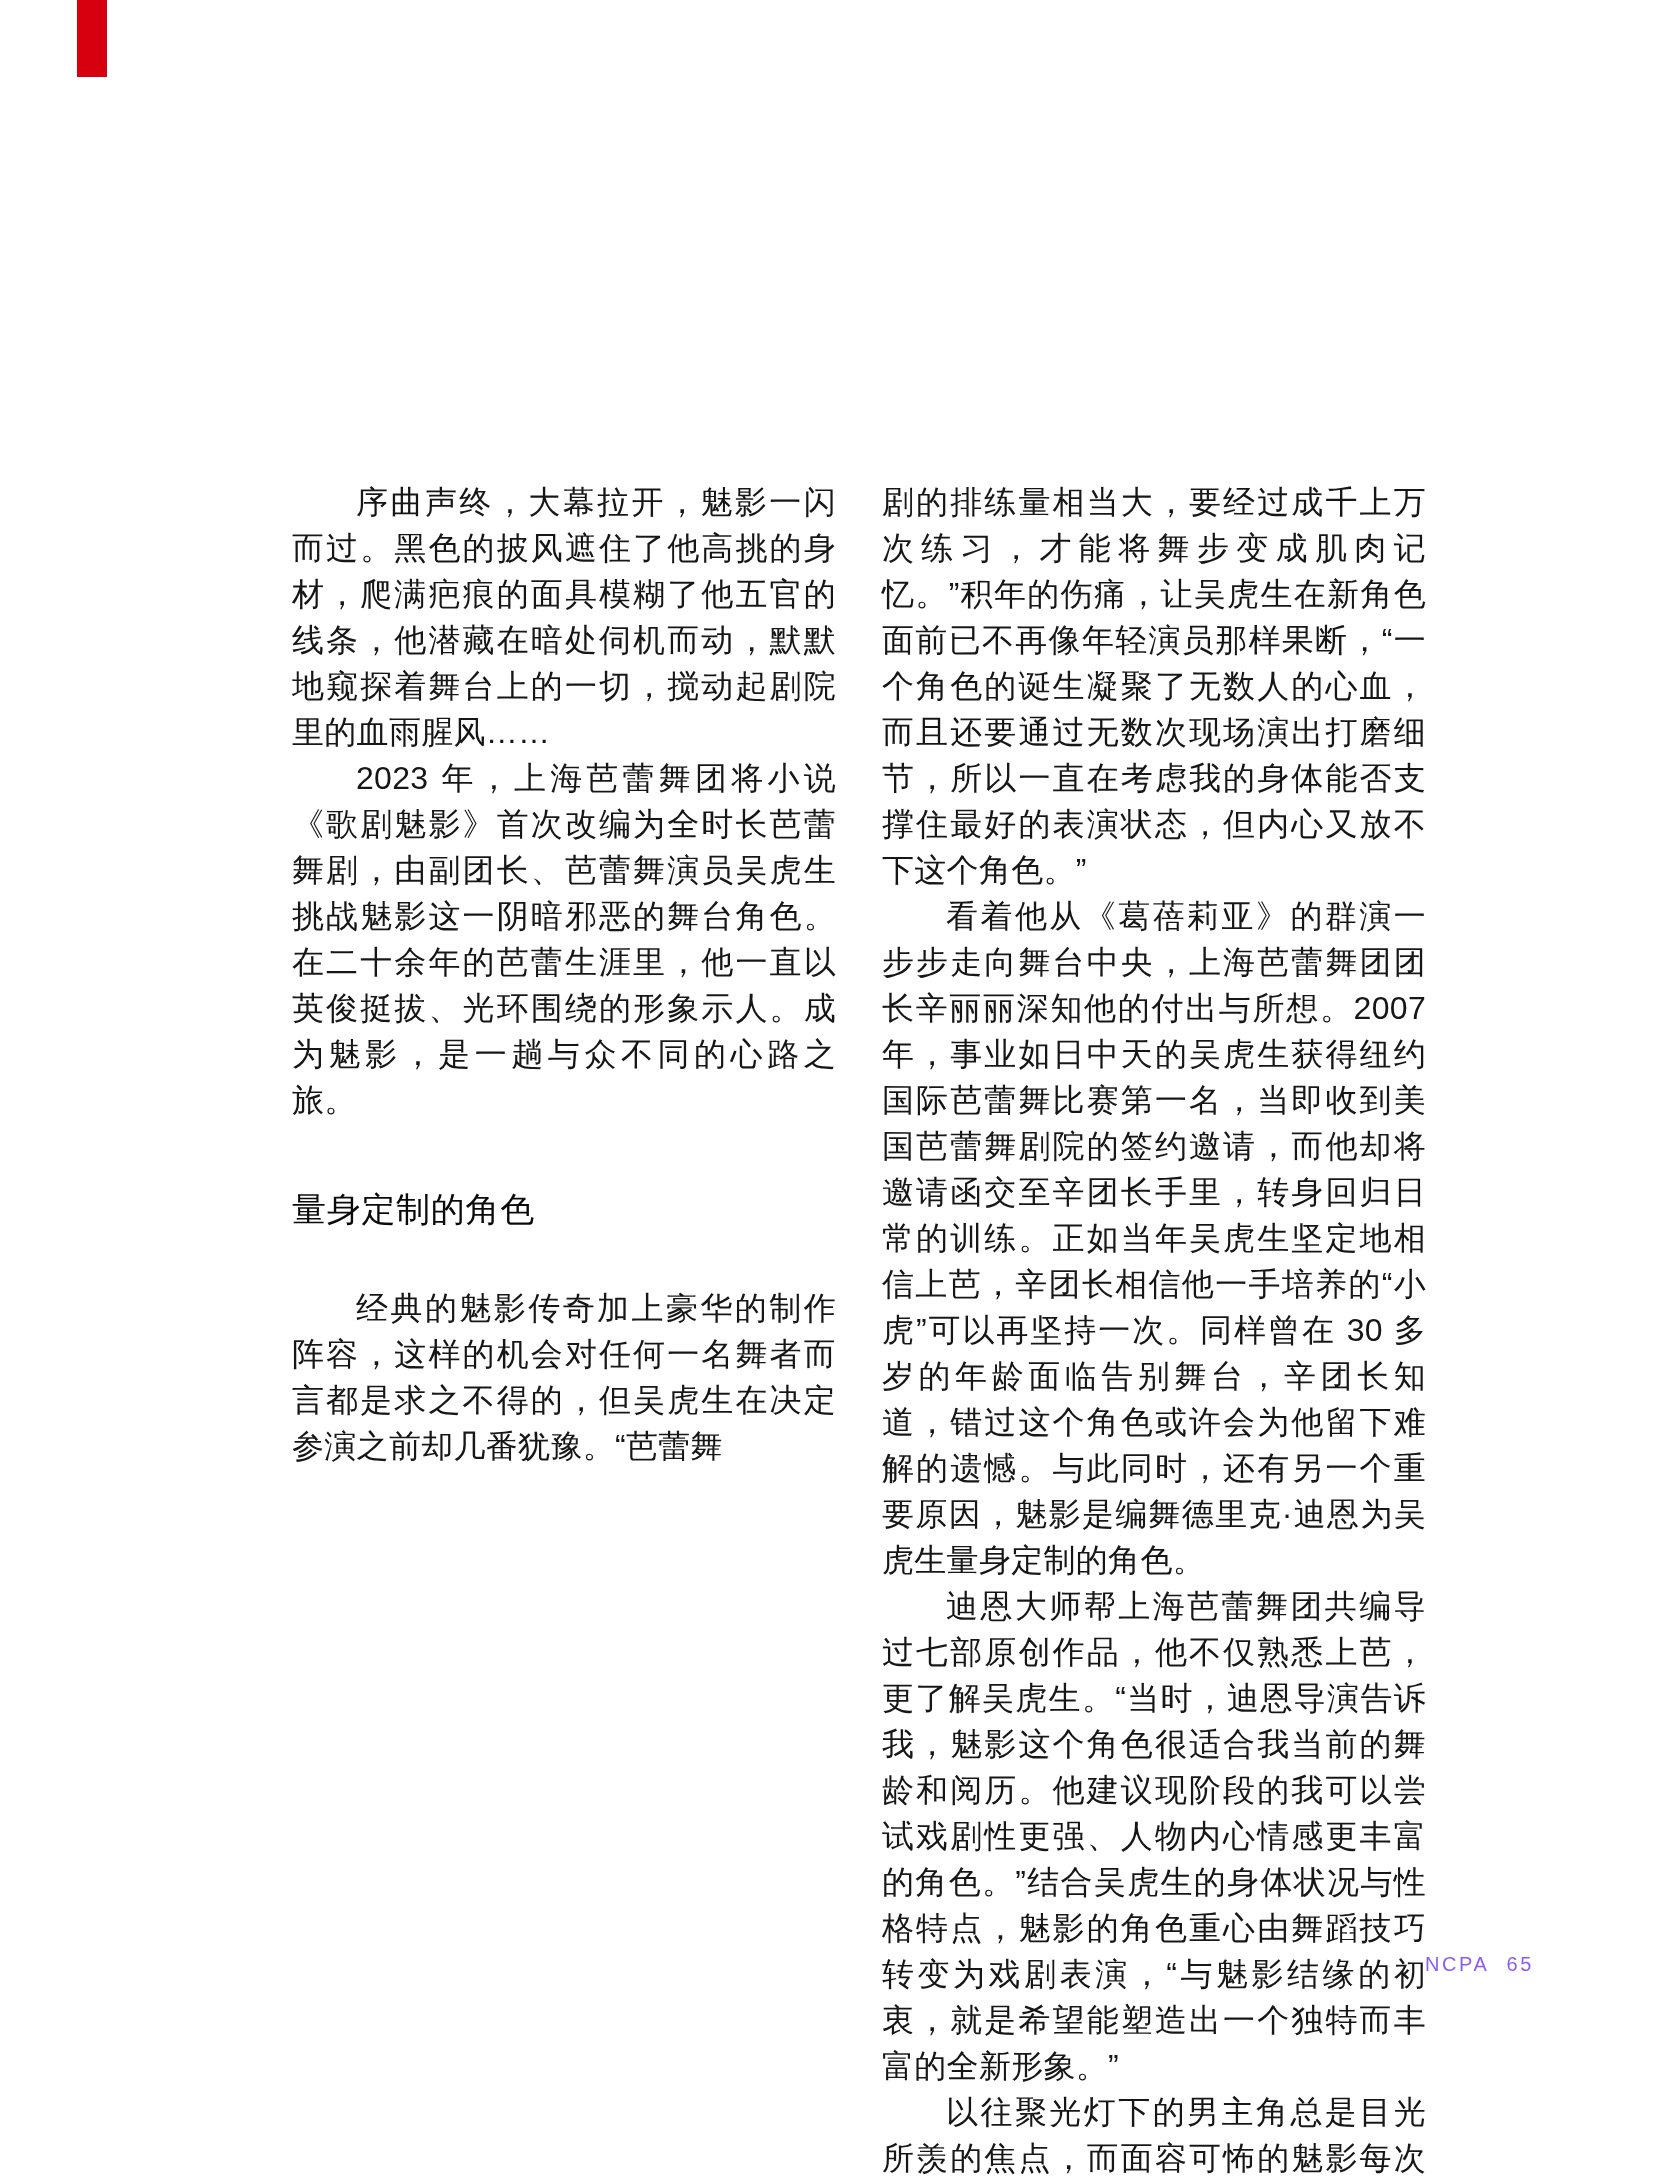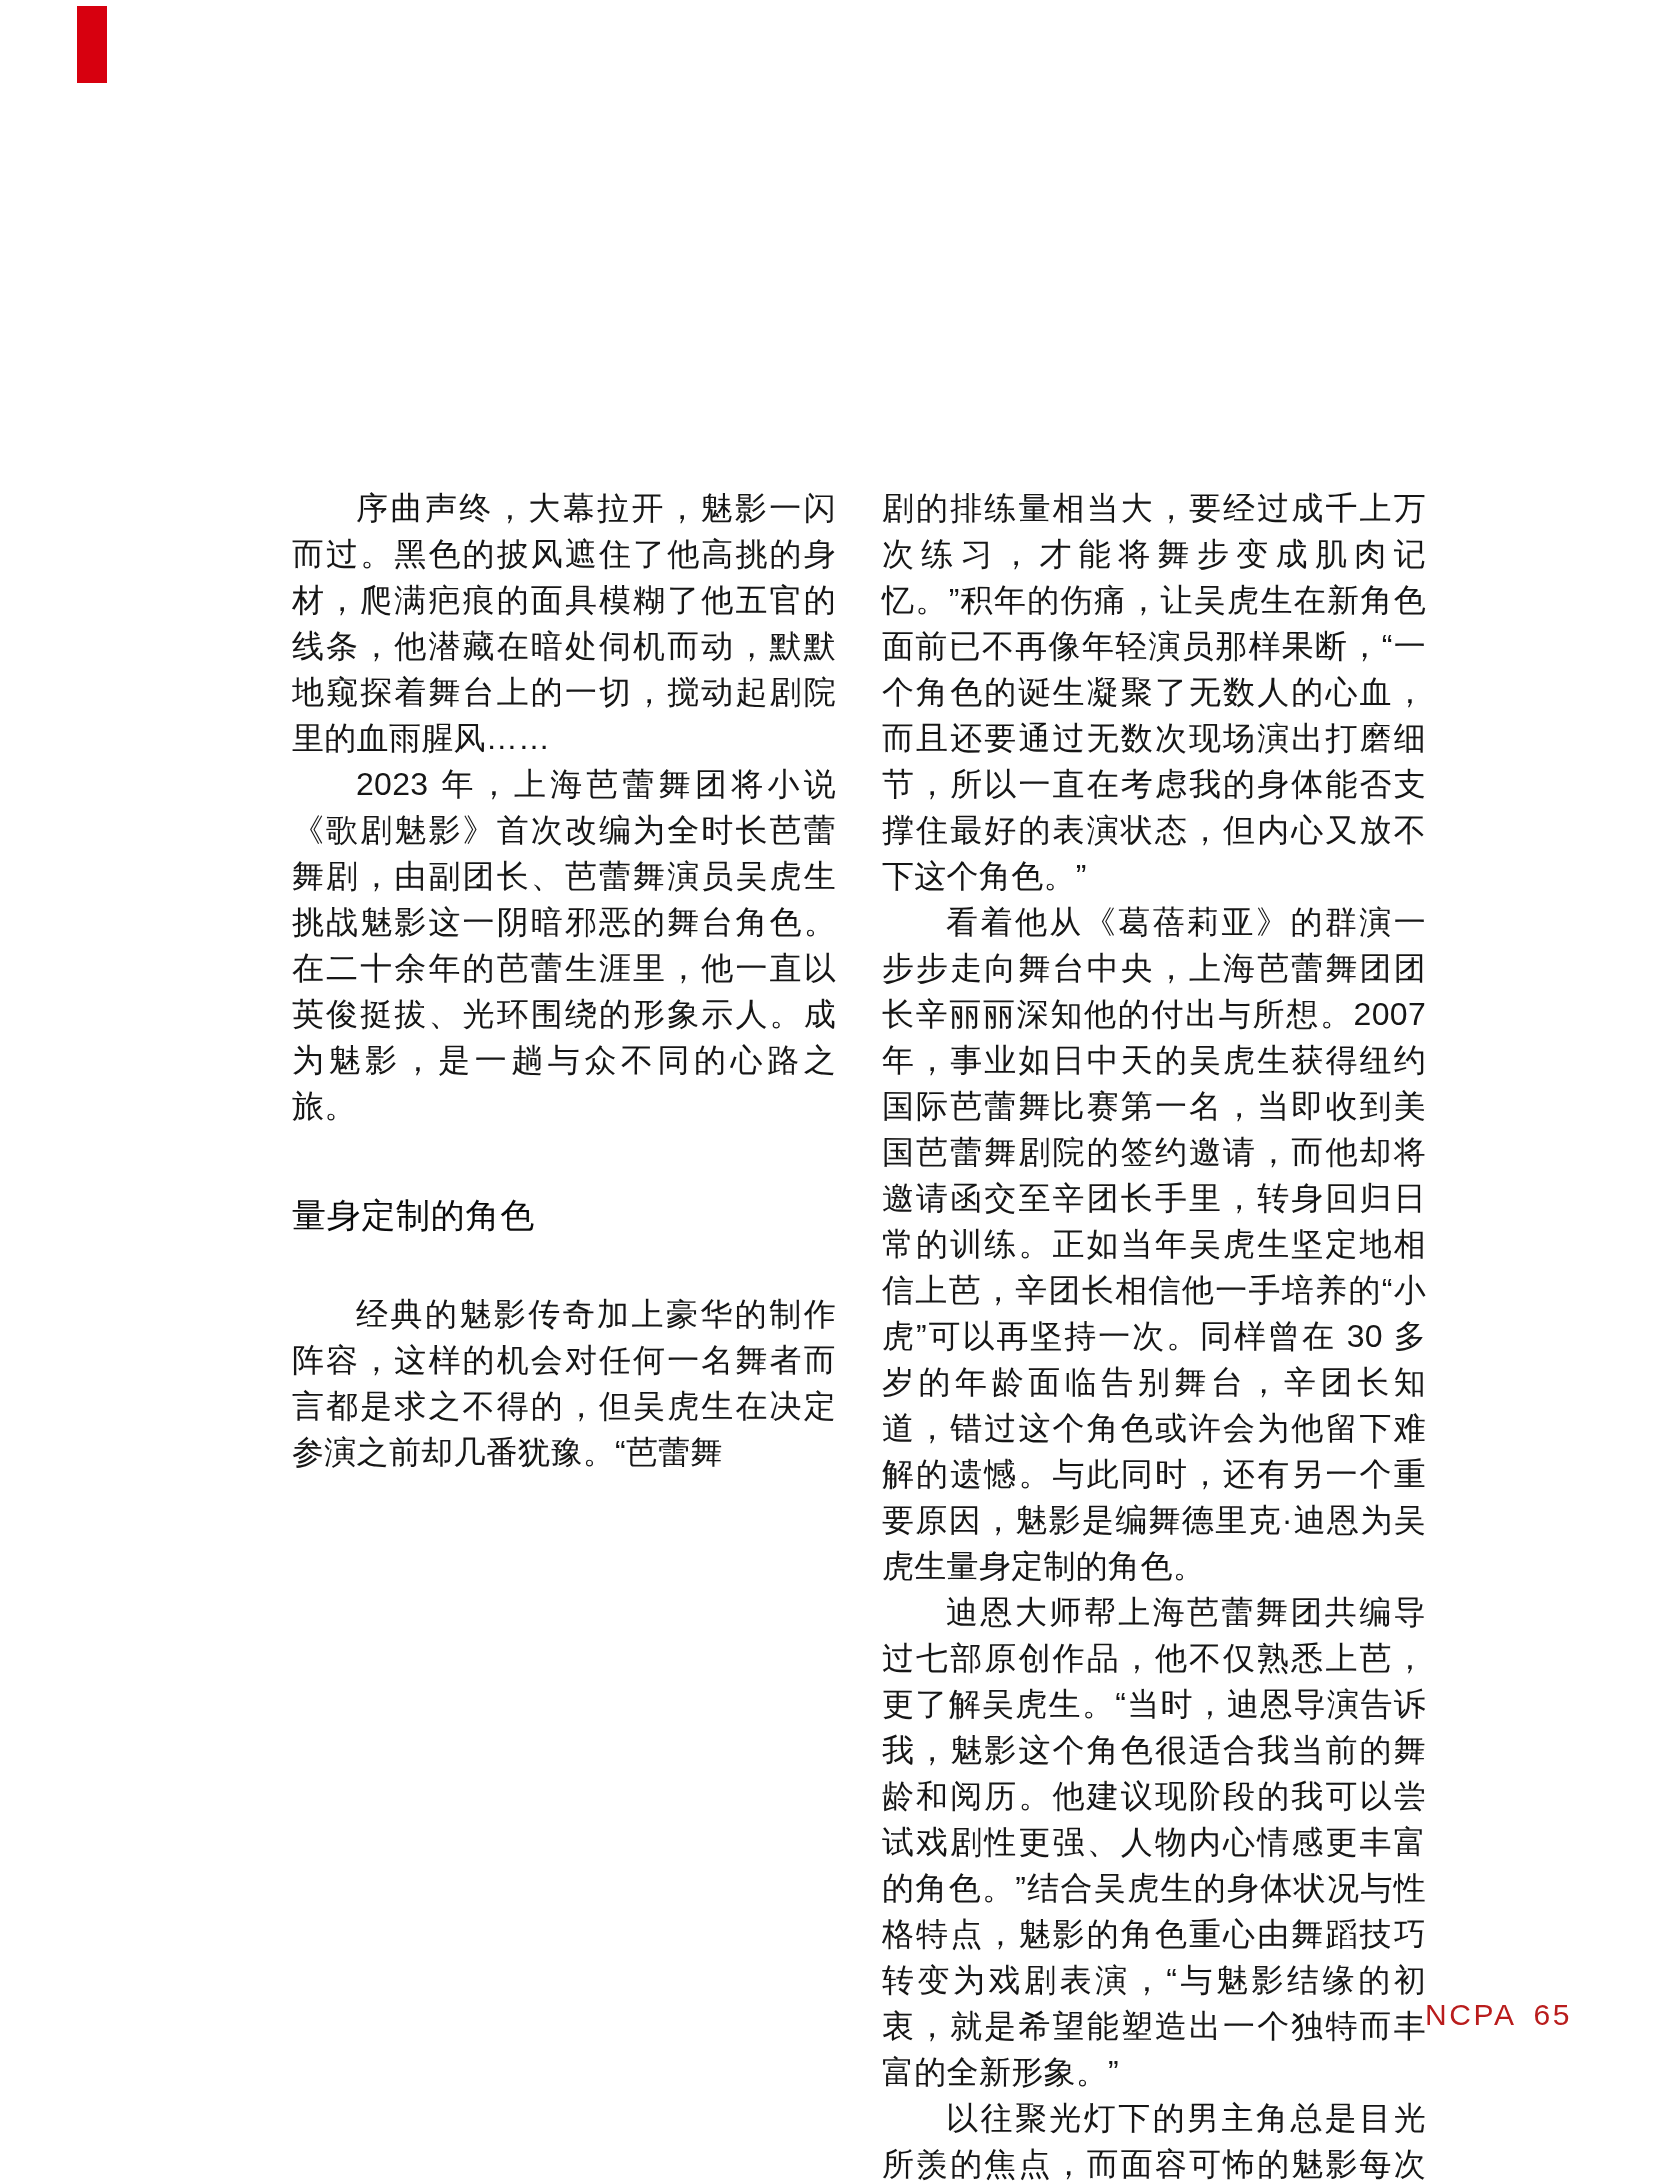--- a/index.html
+++ b/index.html
@@ -12,21 +12,20 @@
     position: relative;
     background: #ffffff;
     font-family: "Liberation Sans", "DejaVu Sans", sans-serif;
     color: #161616;
     overflow: hidden;
   }
   .page {
     position: absolute;
     inset: 0;
     background: #ffffff;
-    margin-top: 6px;
   }
   .red-tab {
     position: absolute;
     left: 77px;
     top: 0;
     width: 30px;
     height: 77px;
     background: #d7000f;
   }
   .col {
@@ -52,25 +51,25 @@
     line-height: 46px;
     margin: 63px 0 53px 0;
     text-indent: 0;
     letter-spacing: 0.7px;
     color: #0a0a0a;
     text-align: left;
   }
   .footer {
     position: absolute;
     left: 1425px;
-    top: 1992px;
-    font-size: 30px;
+    top: 1948px;
+    font-size: 20px;
     line-height: 33px;
     letter-spacing: 2.6px;
-    color: #b91c1c;
+    color: #8b5cf6;
     white-space: nowrap;
   }
   .footer .pagenum { margin-left: 17px; }
 </style>
 </head>
 <body>
 
 <div class="page">
 
   <div class="red-tab"></div>

